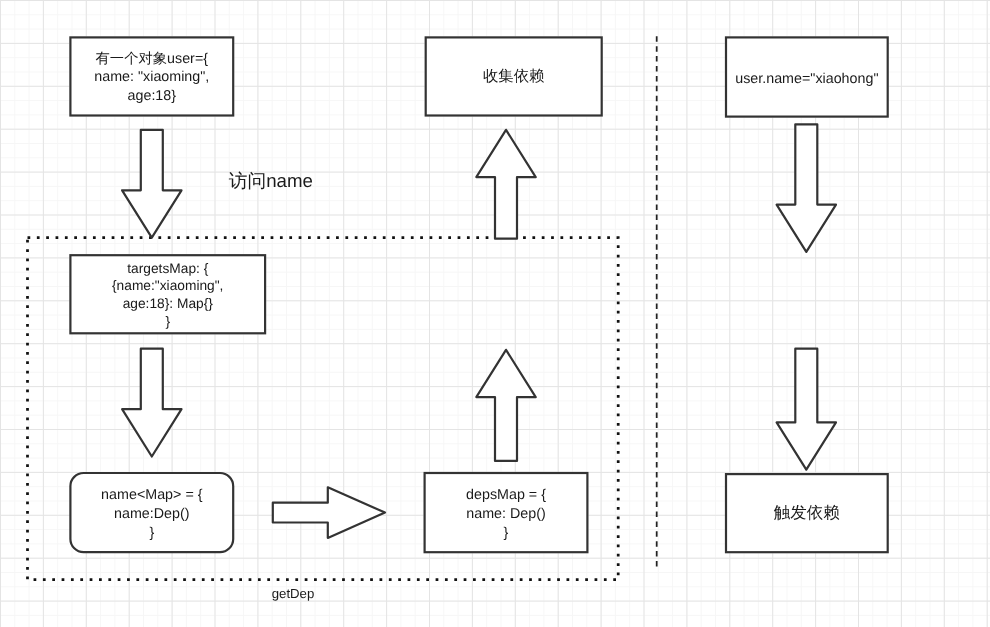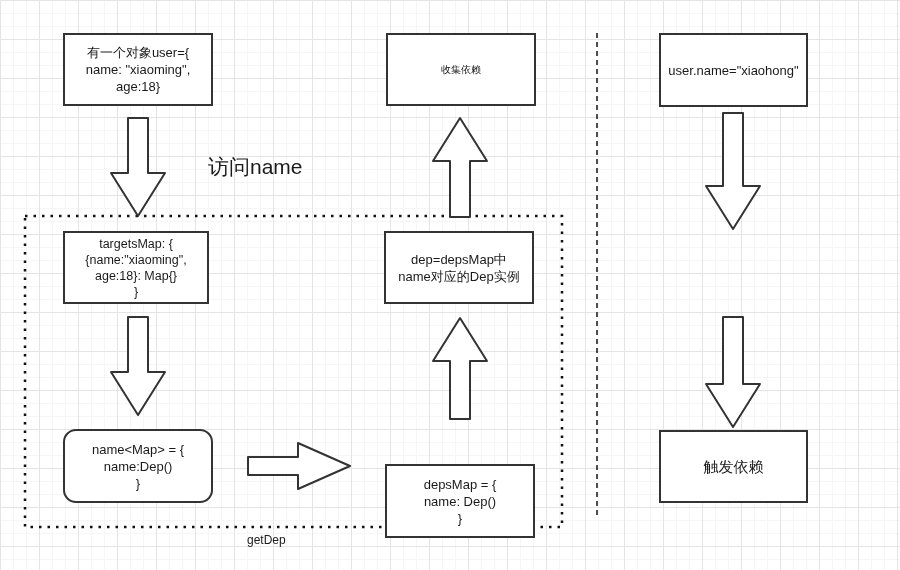--- a/index.html
+++ b/index.html
@@ -21,32 +21,32 @@
     position:absolute;
     background:#ffffff;
     border:2px solid #333333;
     box-sizing:border-box;
     display:flex;flex-direction:column;
     align-items:center;justify-content:center;
     text-align:center;
     font-size:13px;line-height:17px;color:#1a1a1a;
   }
   .box-user      {left:63px; top:33px;  width:150px;height:73px;}
-  .box-collect   {left:386px;top:33px;  width:150px;height:73px;font-size:10px;}
+  .box-collect   {left:386px;top:33px;  width:162px;height:73px;font-size:14px;}
   .box-xiaohong  {left:659px;top:33px;  width:149px;height:74px;}
-  .box-targetsmap{left:63px; top:231px; width:146px;height:73px;font-size:12.5px;line-height:16px;}
+  .box-targetsmap{left:63px; top:231px; width:179px;height:73px;font-size:12.5px;line-height:16px;}
   .box-dep       {left:384px;top:231px; width:150px;height:73px;}
   .box-namemap   {left:63px; top:429px; width:150px;height:74px;border-radius:13px;}
-  .box-depsmap   {left:385px;top:429px; width:150px;height:74px;margin-top:35px;}
+  .box-depsmap   {left:385px;top:429px; width:150px;height:74px;}
   .box-getdep    {left:659px;top:232px; width:149px;height:73px;}
   .box-trigger   {left:659px;top:430px; width:149px;height:73px;font-size:15px;text-align:right;}
   .floating-label{
     position:absolute;color:#1a1a1a;white-space:nowrap;
   }
-  .label-access {left:208px;top:153px;font-size:21px;}
+  .label-access {left:208px;top:153px;font-size:17px;}
   .label-getdep {left:247px;top:533px;font-size:12px;}
   .watermark{
     position:absolute;left:720px;top:528px;
     font-size:17px;color:#c6c6c6;letter-spacing:1px;white-space:nowrap;
   }
 </style>
 </head>
 <body>
 
 <div class="canvas">
@@ -80,24 +80,20 @@
     <div>user.name="xiaohong"</div>
   </div>
 
   <div class="box box-targetsmap">
     <div>targetsMap: {</div>
     <div>{name:"xiaoming",</div>
     <div>age:18}: Map{}</div>
     <div>}</div>
   </div>
 
-  <div class="box box-dep">
-    <div>dep=depsMap中</div>
-    <div>name对应的Dep实例</div>
-  </div>
 
   <div class="box box-namemap">
     <div>name&lt;Map&gt; = {</div>
     <div>name:Dep()</div>
     <div>}</div>
   </div>
 
   <div class="box box-depsmap">
     <div>depsMap = {</div>
     <div>name: Dep()</div>

